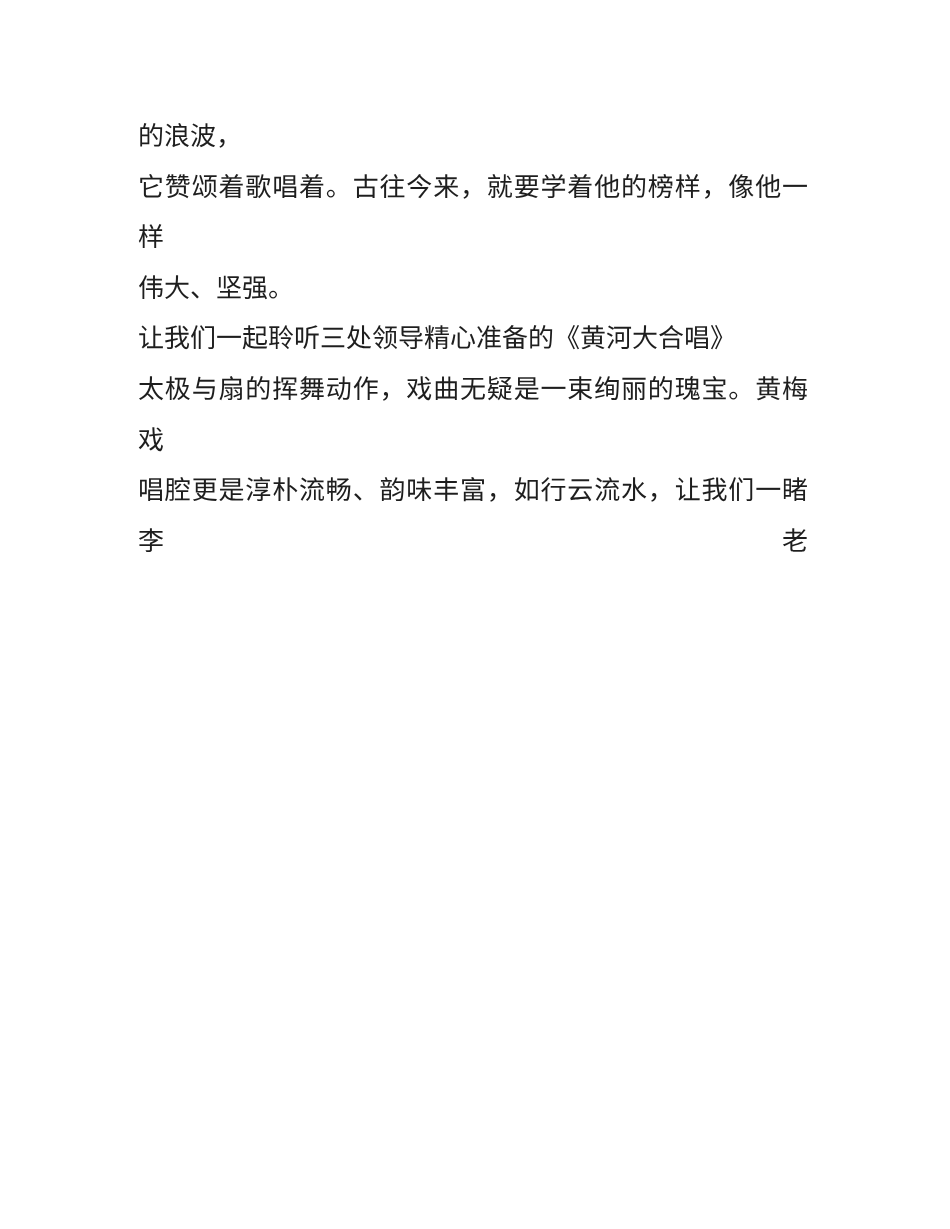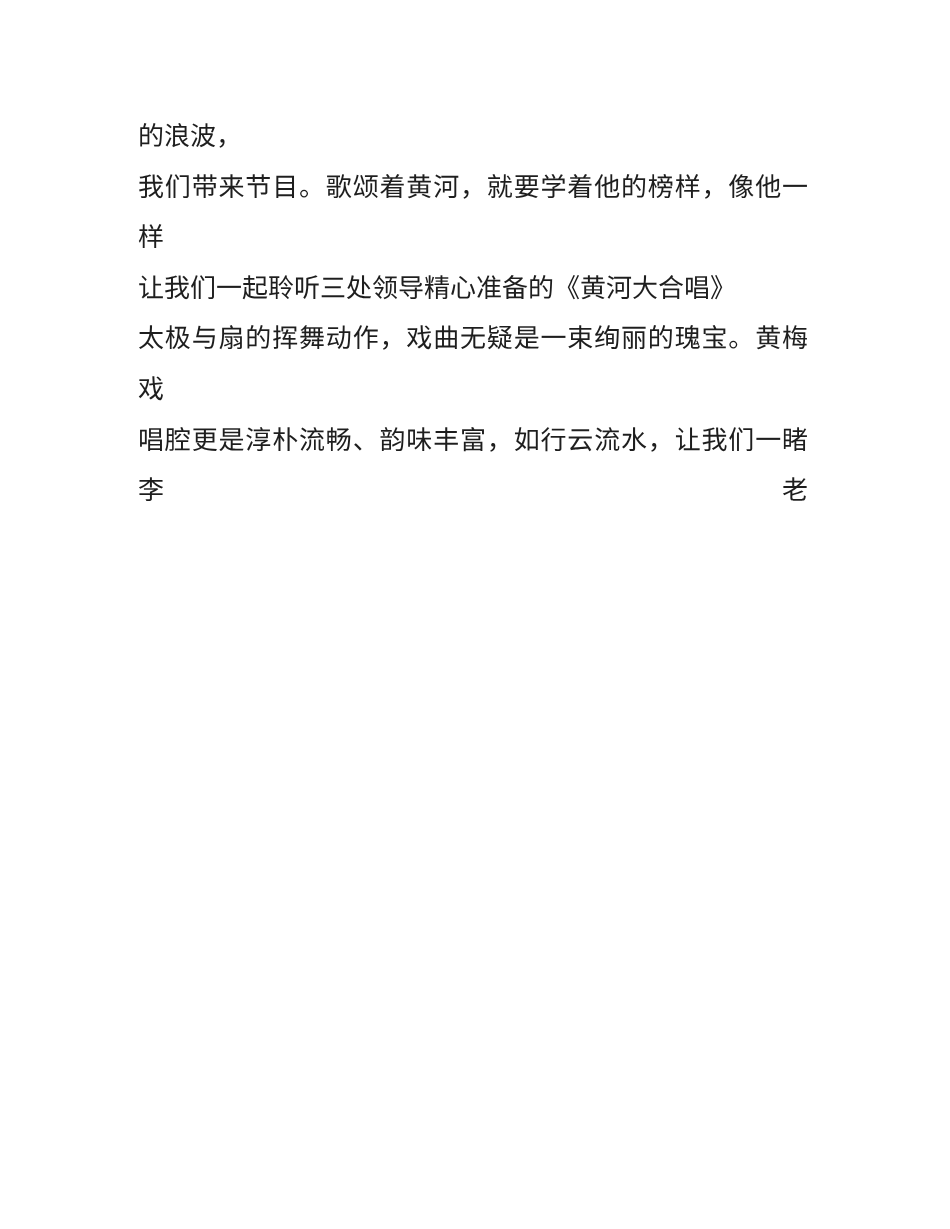--- a/index.html
+++ b/index.html
@@ -46,21 +46,22 @@
 <body>
 
 <div class="page">
   <div class="text-block">
 
     <p class="paragraph">
       <span class="line">的浪波，</span>
     </p>
 
     <p class="paragraph">
-      <span class="line fill">我们带来节目。歌颂着黄河，就要学着他的榜样，像他一样</span>
+      <span class="line fill">它赞颂着歌唱着。古往今来，就要学着他的榜样，像他一样</span>
+      <span class="line">伟大、坚强。</span>
     </p>
 
     <p class="paragraph">
       <span class="line">让我们一起聆听三处领导精心准备的《黄河大合唱》</span>
     </p>
 
 
 
 
     <p class="paragraph">

